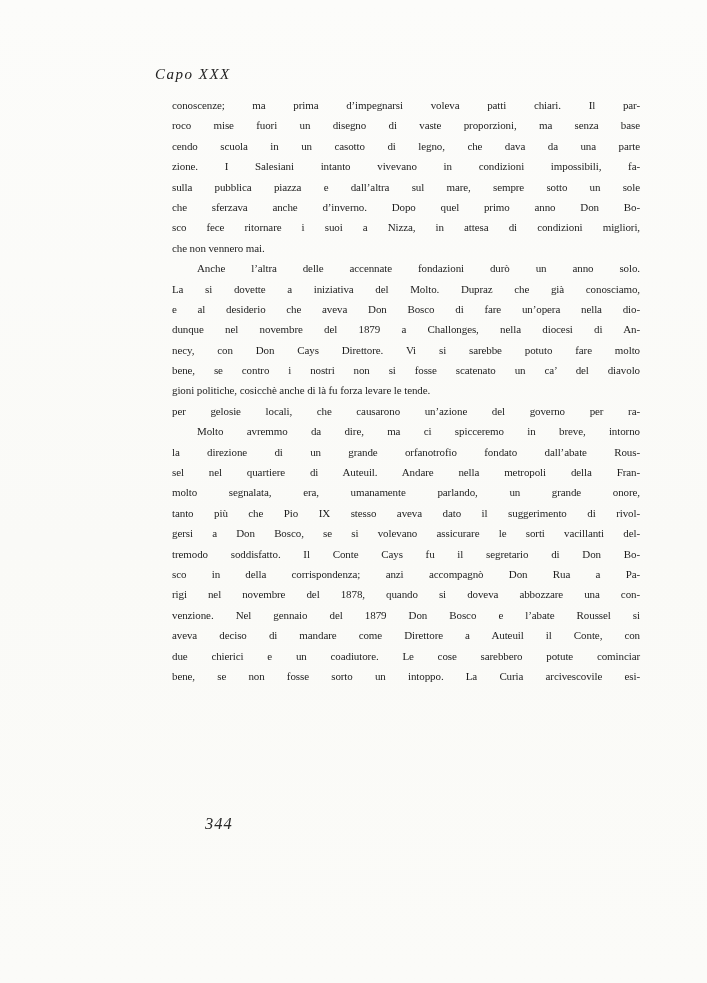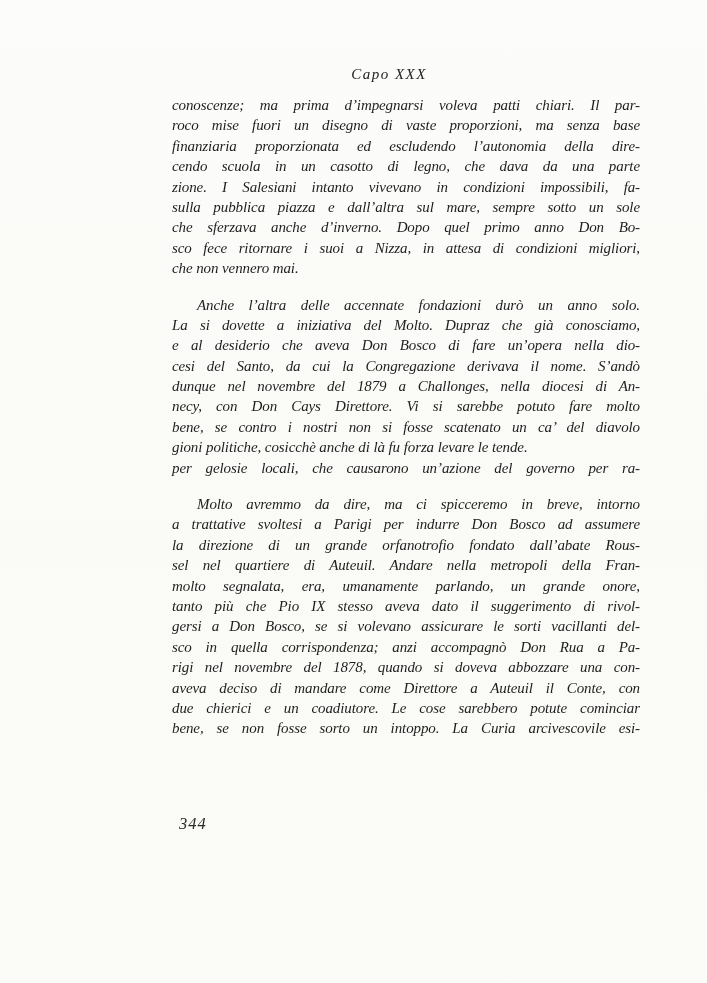--- a/index.html
+++ b/index.html
@@ -16,100 +16,96 @@
     height: 983px;
     background: linear-gradient(180deg, #fcfcfa 0%, #fafaf7 55%, #fbfbf8 100%);
     font-family: "Liberation Serif", "DejaVu Serif", serif;
     color: #1e1e1e;
   }
   .chapter-header {
     position: absolute;
     left: 155px;
     top: 66px;
     width: 468px;
-    text-align: center;
     font-style: italic;
     font-size: 15px;
     letter-spacing: 1.5px;
     color: #222;
   }
   .text-block {
     position: absolute;
     left: 172px;
     top: 95px;
     width: 468px;
-    font-size: 15px;
+    font-size: 11px;
     letter-spacing: -0.1px;
-    font-style: italic;
   }
   .line {
     height: 20.4px;
     line-height: 20.4px;
     text-align: justify;
     text-align-last: justify;
     white-space: normal;
     overflow: visible;
   }
   .line.no-justify {
     text-align: left;
     text-align-last: left;
   }
   .line.indent {
     text-indent: 25px;
-    margin-top: 16px;
   }
   .page-number {
     position: absolute;
-    left: 179px;
+    left: 205px;
     top: 814px;
     font-style: italic;
     font-size: 16.5px;
     letter-spacing: 1px;
     color: #2a2a2a;
   }
 </style>
 </head>
 <body>
 
 <div class="page">
   <div class="chapter-header">Capo XXX</div>
 
   <div class="text-block">
       <div class="paragraph">
         <div class="line">conoscenze; ma prima d’impegnarsi voleva patti chiari. Il par-</div>
         <div class="line">roco mise fuori un disegno di vaste proporzioni, ma senza base</div>
-        <div class="line">finanziaria proporzionata ed escludendo l’autonomia della dire-</div>
         <div class="line">cendo scuola in un casotto di legno, che dava da una parte</div>
         <div class="line">zione. I Salesiani intanto vivevano in condizioni impossibili, fa-</div>
         <div class="line">sulla pubblica piazza e dall’altra sul mare, sempre sotto un sole</div>
         <div class="line">che sferzava anche d’inverno. Dopo quel primo anno Don Bo-</div>
         <div class="line">sco fece ritornare i suoi a Nizza, in attesa di condizioni migliori,</div>
         <div class="line no-justify">che non vennero mai.</div>
       </div>
       <div class="paragraph">
         <div class="line indent">Anche l’altra delle accennate fondazioni durò un anno solo.</div>
         <div class="line">La si dovette a iniziativa del Molto. Dupraz che già conosciamo,</div>
         <div class="line">e al desiderio che aveva Don Bosco di fare un’opera nella dio-</div>
-        <div class="line">cesi del Santo, da cui la Congregazione derivava il nome. S’andò</div>
         <div class="line">dunque nel novembre del 1879 a Challonges, nella diocesi di An-</div>
         <div class="line">necy, con Don Cays Direttore. Vi si sarebbe potuto fare molto</div>
         <div class="line">bene, se contro i nostri non si fosse scatenato un ca’ del diavolo</div>
         <div class="line no-justify">gioni politiche, cosicchè anche di là fu forza levare le tende.</div>
         <div class="line">per gelosie locali, che causarono un’azione del governo per ra-</div>
       </div>
       <div class="paragraph">
         <div class="line indent">Molto avremmo da dire, ma ci spicceremo in breve, intorno</div>
-        <div class="line">a trattative svoltesi a Parigi per indurre Don Bosco ad assumere</div>
         <div class="line">la direzione di un grande orfanotrofio fondato dall’abate Rous-</div>
         <div class="line">sel nel quartiere di Auteuil. Andare nella metropoli della Fran-</div>
         <div class="line">molto segnalata, era, umanamente parlando, un grande onore,</div>
         <div class="line">tanto più che Pio IX stesso aveva dato il suggerimento di rivol-</div>
         <div class="line">gersi a Don Bosco, se si volevano assicurare le sorti vacillanti del-</div>
-        <div class="line">sco in quella corrispondenza; anzi accompagnò Don Rua a Pa-</div>
+        <div class="line">tremodo soddisfatto. Il Conte Cays fu il segretario di Don Bo-</div>
+        <div class="line">sco in della corrispondenza; anzi accompagnò Don Rua a Pa-</div>
         <div class="line">rigi nel novembre del 1878, quando si doveva abbozzare una con-</div>
+        <div class="line">venzione. Nel gennaio del 1879 Don Bosco e l’abate Roussel si</div>
         <div class="line">aveva deciso di mandare come Direttore a Auteuil il Conte, con</div>
         <div class="line">due chierici e un coadiutore. Le cose sarebbero potute cominciar</div>
         <div class="line">bene, se non fosse sorto un intoppo. La Curia arcivescovile esi-</div>
       </div>
     </div>
 
   <div class="page-number">344</div>
 </div>
 
 </body></html>

